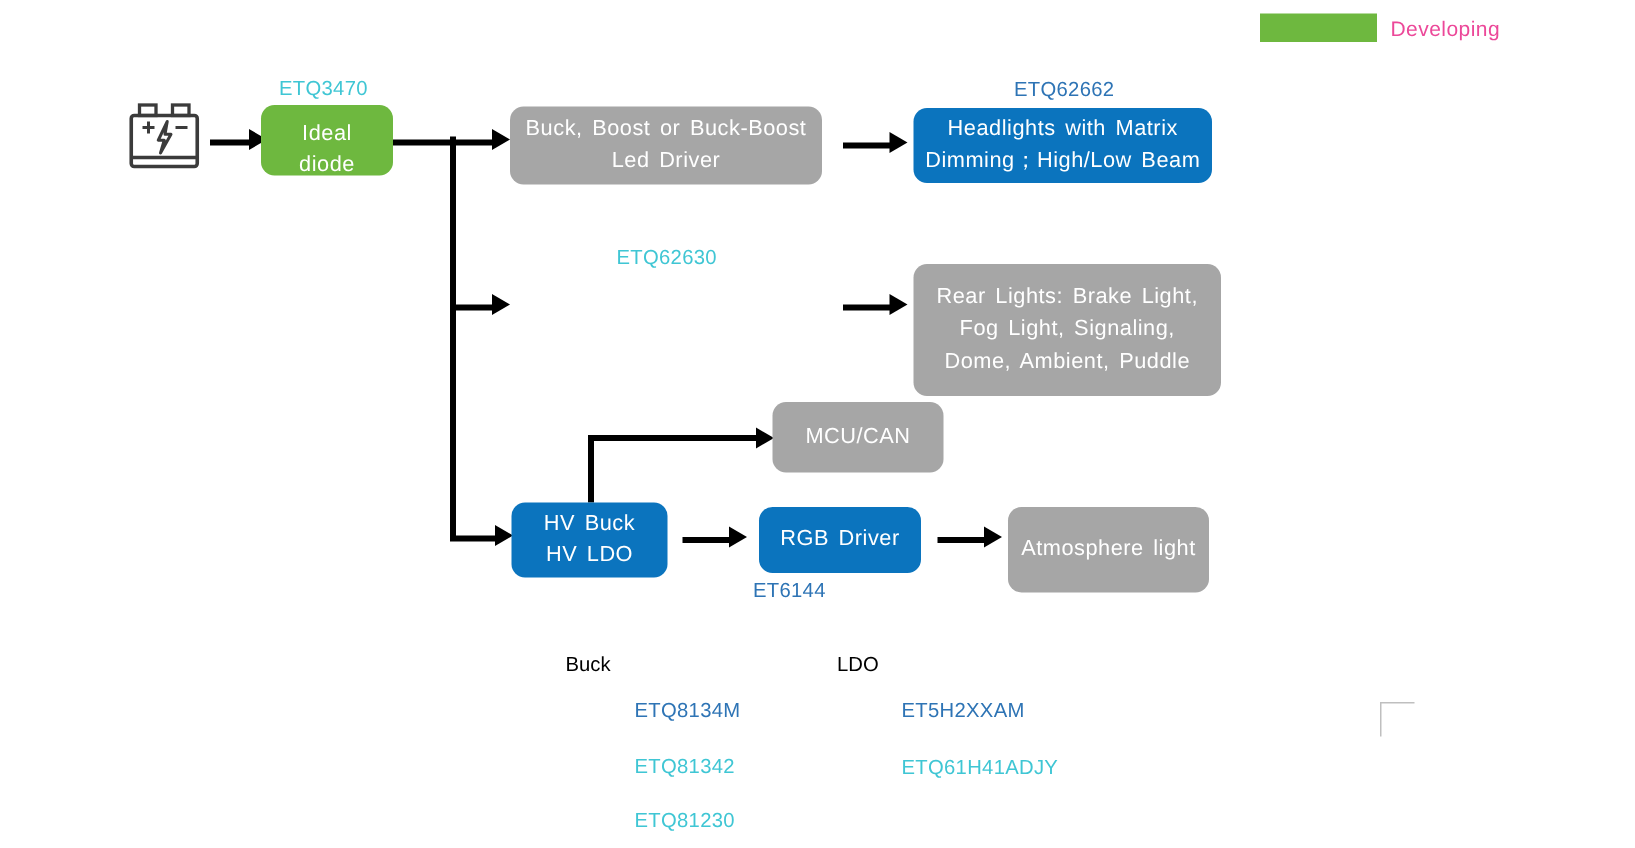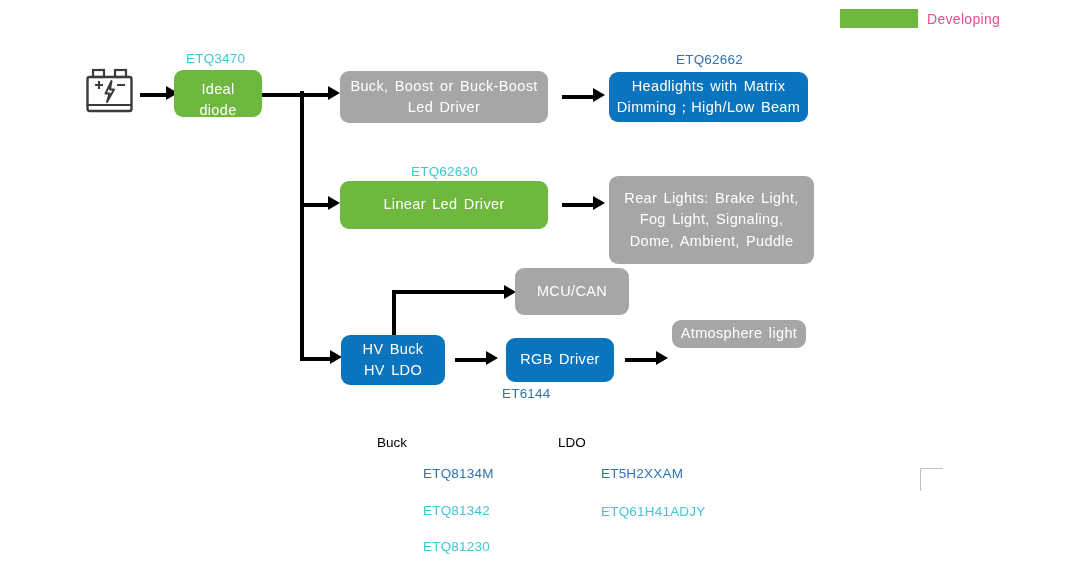--- a/index.html
+++ b/index.html
@@ -163,21 +163,20 @@
 
   <div class="box gray" style="left:340px; top:71px; width:208px; height:52px;">Buck, Boost or Buck-Boost Led Driver</div>
 
   <div class="hline" style="left:562px; top:95px; width:33px;"></div>
   <div class="arrowhead" style="left:593px; top:88px;"></div>
 
   <div class="partlabel c-mp" style="left:676px; top:52px;">ETQ62662</div>
   <div class="box blue" style="left:609px; top:72px; width:199px; height:50px;">Headlights with Matrix Dimming；High/Low Beam</div>
 
   <div class="partlabel c-dev" style="left:411px; top:164px;text-align:center;">ETQ62630</div>
-  <div class="box green" style="left:340px; top:181px; width:208px; height:48px;">Linear Led Driver</div>
 
   <div class="hline" style="left:562px; top:203px; width:33px;"></div>
   <div class="arrowhead" style="left:593px; top:196px;"></div>
 
   <div class="box gray" style="left:609px; top:176px; width:205px; height:88px;text-align:center;">Rear Lights:  Brake Light, Fog Light, Signaling, Dome, Ambient, Puddle</div>
 
   <div class="vline" style="left:392px; top:290px; height:45px;"></div>
   <div class="hline" style="left:392px; top:290px; width:114px;"></div>
   <div class="arrowhead" style="left:504px; top:285px;"></div>
 
@@ -190,21 +189,21 @@
 
   <div class="hline" style="left:455px; top:358px; width:33px;"></div>
   <div class="arrowhead" style="left:486px; top:351px;"></div>
 
   <div class="box blue" style="left:506px; top:338px; width:108px; height:44px;">RGB Driver</div>
   <div class="partlabel c-mp" style="left:502px; top:386px;">ET6144</div>
 
   <div class="hline" style="left:625px; top:358px; width:33px;"></div>
   <div class="arrowhead" style="left:656px; top:351px;"></div>
 
-  <div class="box gray" style="left:672px; top:320px; width:134px; height:28px;">Atmosphere light</div>
+  <div class="box gray" style="left:672px; top:338px; width:134px; height:57px;">Atmosphere light</div>
 
   <div class="colhead" style="left:377px; top:435px;">Buck</div>
   <div class="partlabel c-mp" style="left:423px; top:466px;">ETQ8134M</div>
   <div class="partlabel c-dev" style="left:423px; top:503px;">ETQ81342</div>
   <div class="partlabel c-dev" style="left:423px; top:539px;">ETQ81230</div>
 
   <div class="colhead" style="left:558px; top:435px;">LDO</div>
   <div class="partlabel c-mp" style="left:601px; top:466px;">ET5H2XXAM</div>
   <div class="partlabel c-dev" style="left:601px; top:504px;">ETQ61H41ADJY</div>
 

